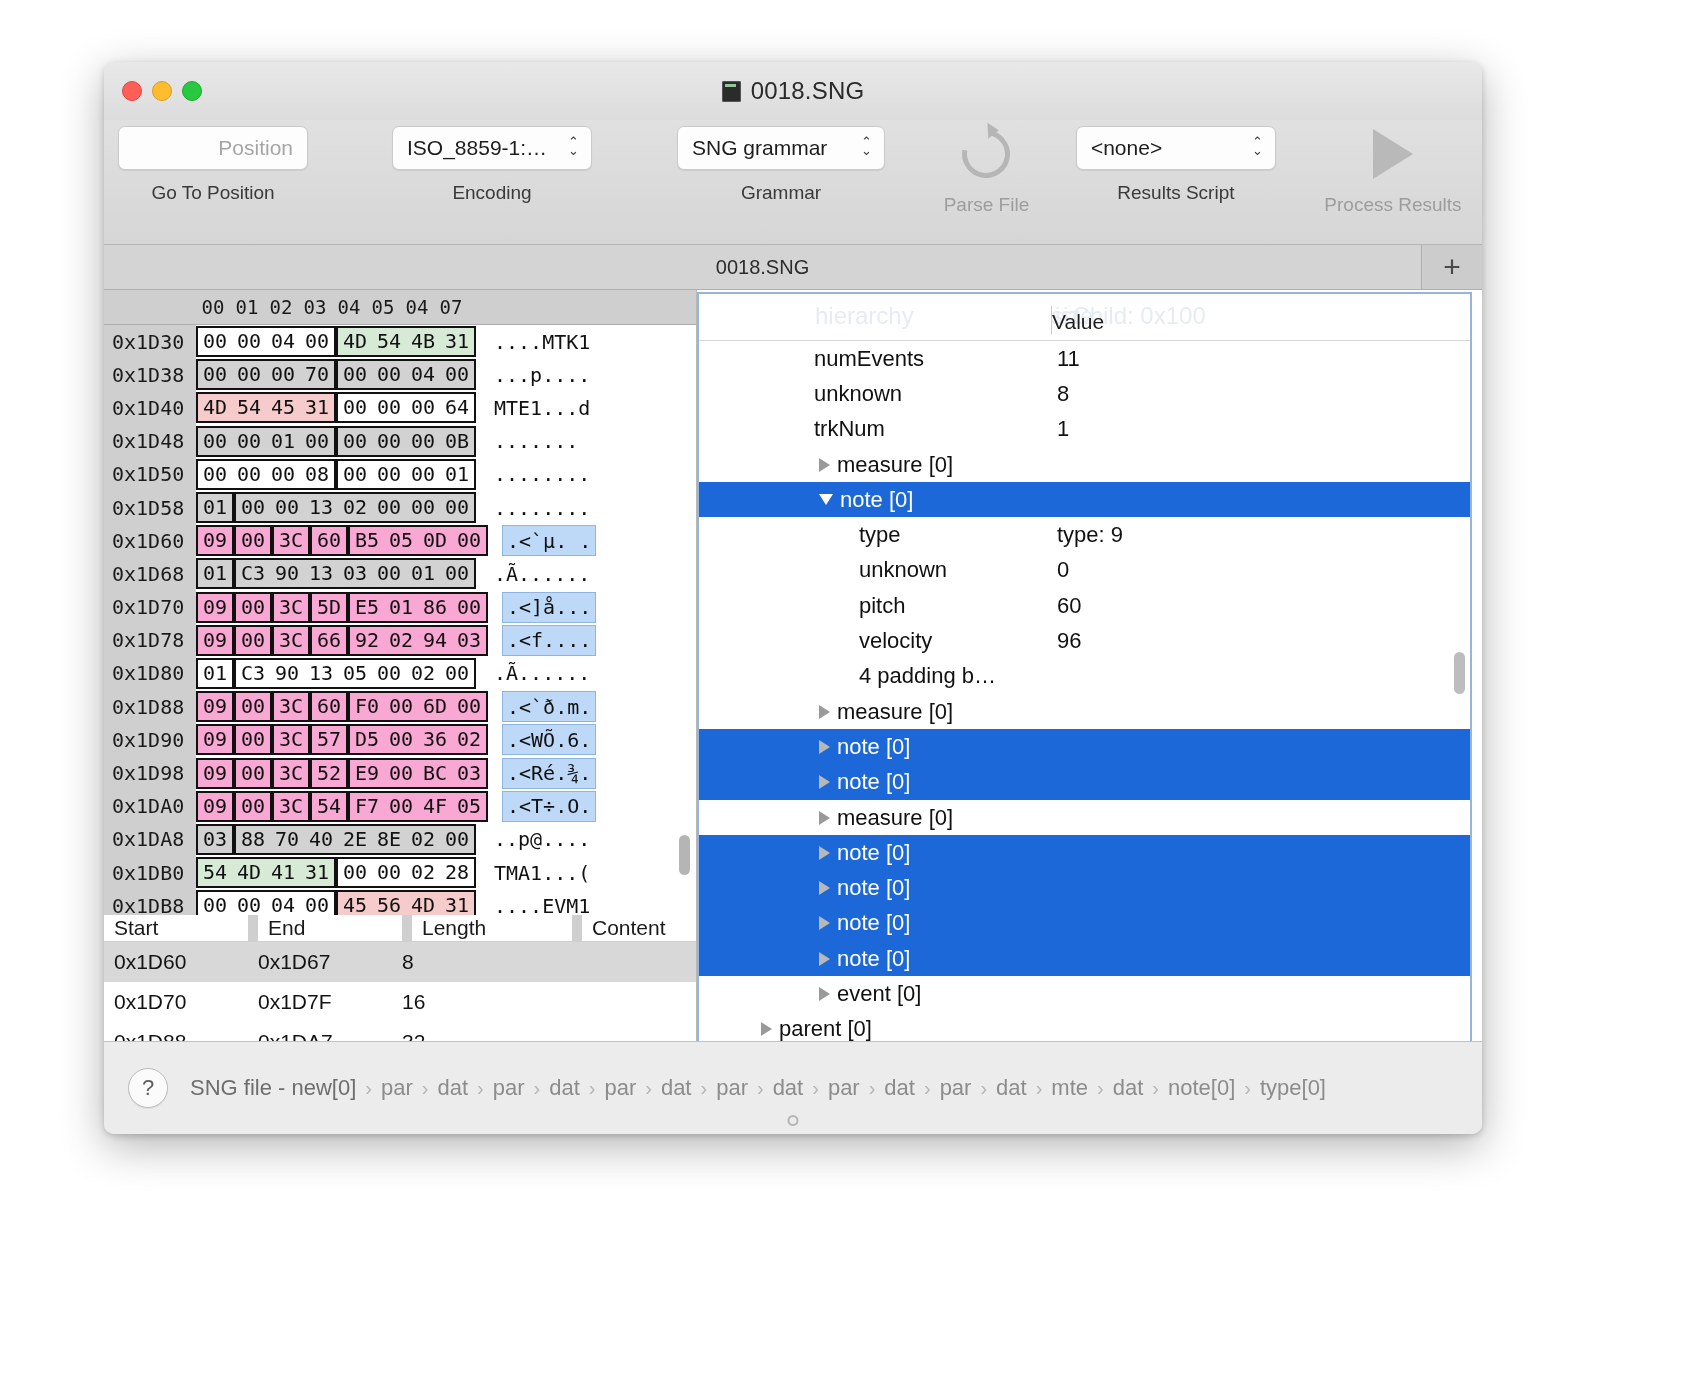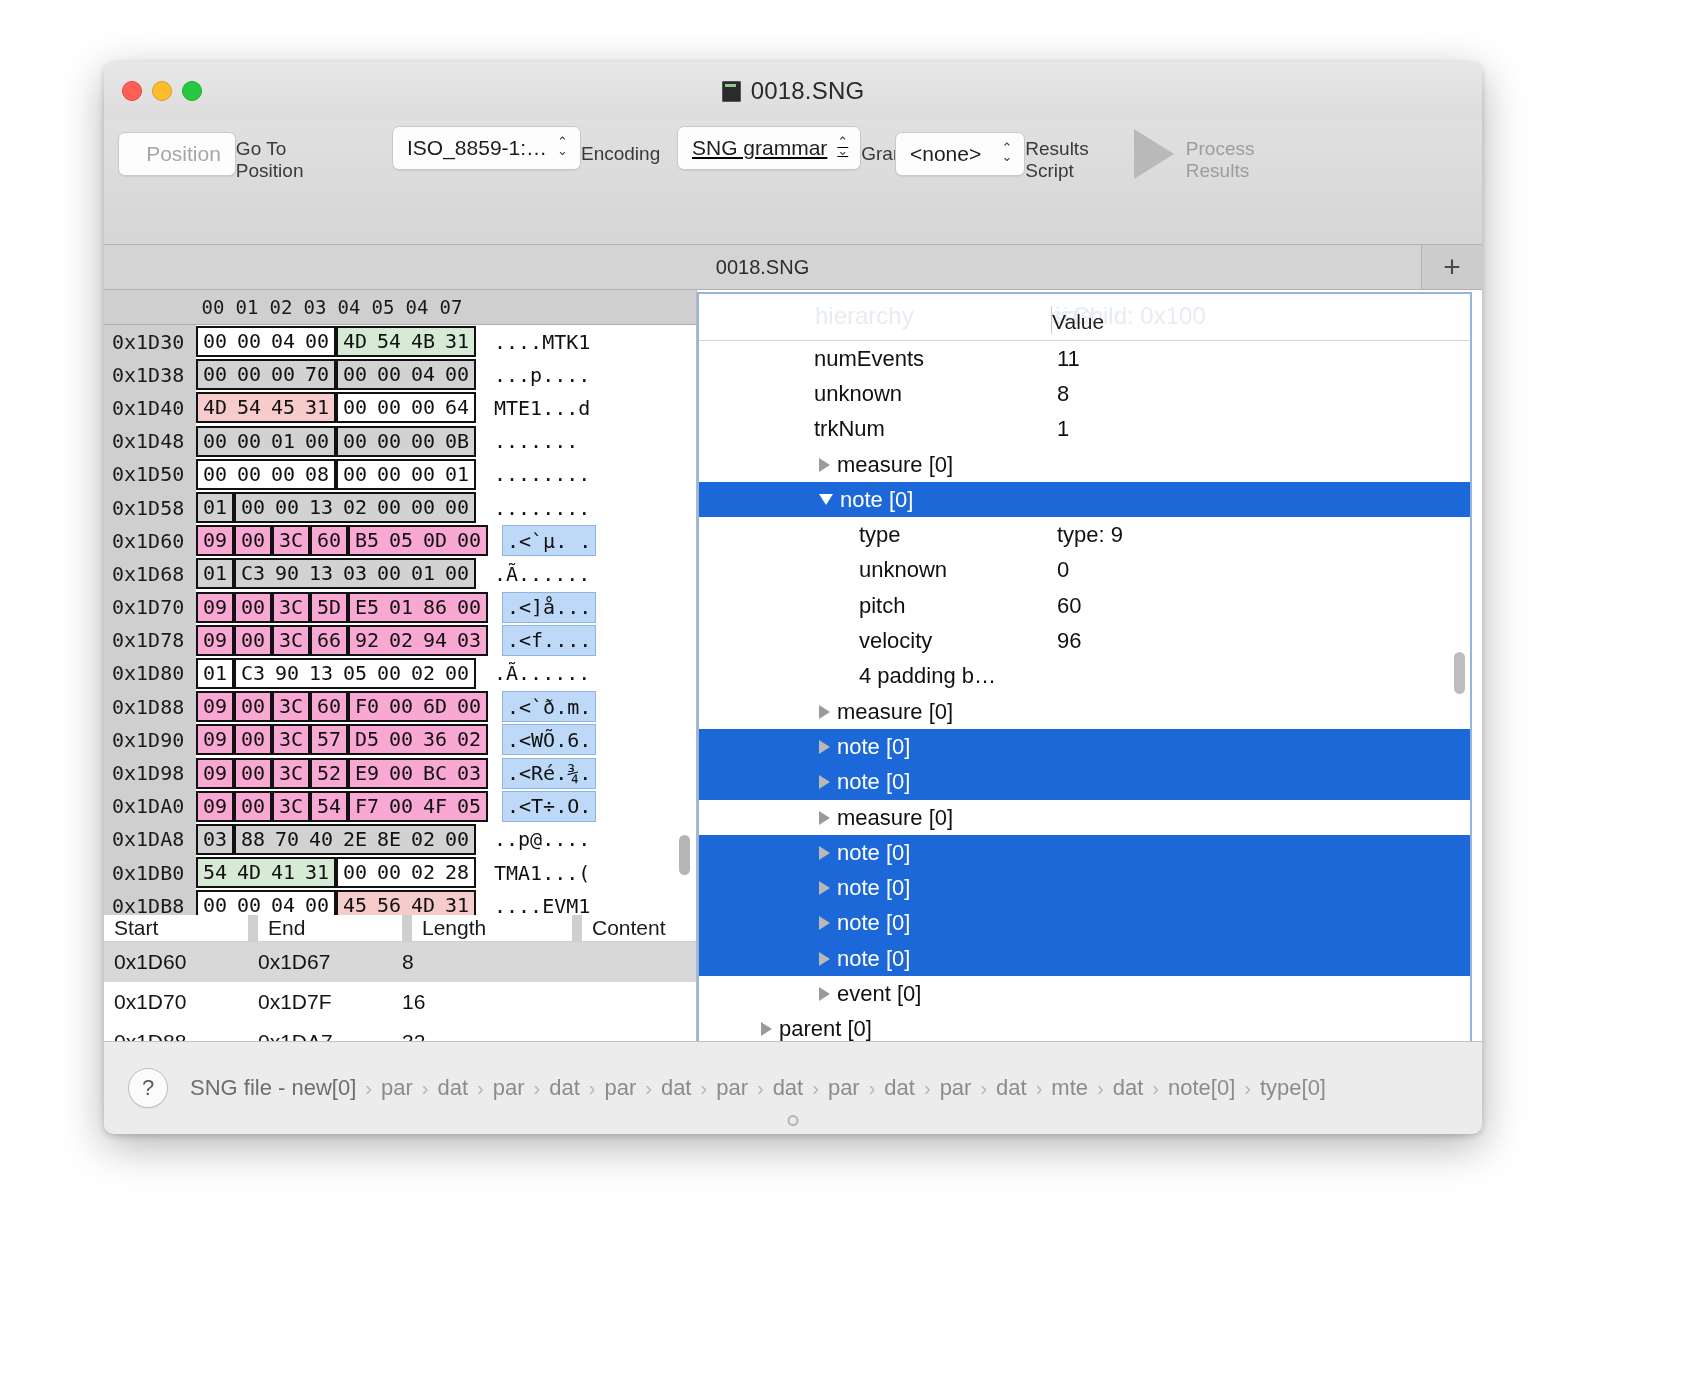--- a/index.html
+++ b/index.html
@@ -40,21 +40,21 @@
     background:#9fd9a0;opacity:.9;
   }
   .win-title{font-size:24px;color:#2a2a2a;font-weight:400;letter-spacing:.2px;}
   
   .toolbar{
     flex:0 0 118px;height:118px;
     background:linear-gradient(to bottom,#e0e0e0,#d6d6d6);
     border-bottom:1px solid #b4b4b4;
     display:flex;align-items:flex-start;padding-top:6px;
   }
-  .tb-item{display:flex;flex-direction:row;align-items:center;}
+  .tb-item{display:flex;flex-direction:column;align-items:center;}
   .tb-caption{font-size:19px;color:#3a3a3a;margin-top:12px;}
   .tb-caption.dim{color:#9d9d9d;}
   .pill{
     background:#fdfdfd;border:1px solid #c9c9c9;border-radius:7px;
     box-shadow:0 1px 1px rgba(0,0,0,.07);
     height:44px;display:flex;align-items:center;box-sizing:border-box;
   }
   .pill.position{width:190px;justify-content:flex-end;padding-right:14px;}
   .pill .ph{color:#a6a6a6;font-size:21px;}
   .popup{padding:0 12px 0 14px;gap:10px;justify-content:space-between;}
@@ -221,30 +221,36 @@
         <span class="lbl">ISO_8859-1:…</span>
         <span class="chev">
             <span>⌃</span>
             <span>⌄</span>
           </span>
       </div>
       <div class="tb-caption">Encoding</div>
     </div>
 
     <div class="tb-item" style="margin-left:85px;width:208px;">
-      <div class="pill popup" style="width:208px;text-decoration:underline;">
+      <div class="pill popup" style="width:208px;">
         <span class="lbl">SNG grammar</span>
         <span class="chev">
             <span>⌃</span>
             <span>⌄</span>
           </span>
       </div>
       <div class="tb-caption">Grammar</div>
     </div>
 
+    <div class="tb-item" style="margin-left:22px;width:166px;">
+      <div class="icon-btn">
+        <div class="refresh"></div>
+      </div>
+      <div class="tb-caption dim">Parse File</div>
+    </div>
 
     <div class="tb-item" style="margin-left:10px;width:200px;">
       <div class="pill popup" style="width:200px;">
         <span class="lbl">&lt;none&gt;</span>
         <span class="chev">
             <span>⌃</span>
             <span>⌄</span>
           </span>
       </div>
       <div class="tb-caption">Results Script</div>

